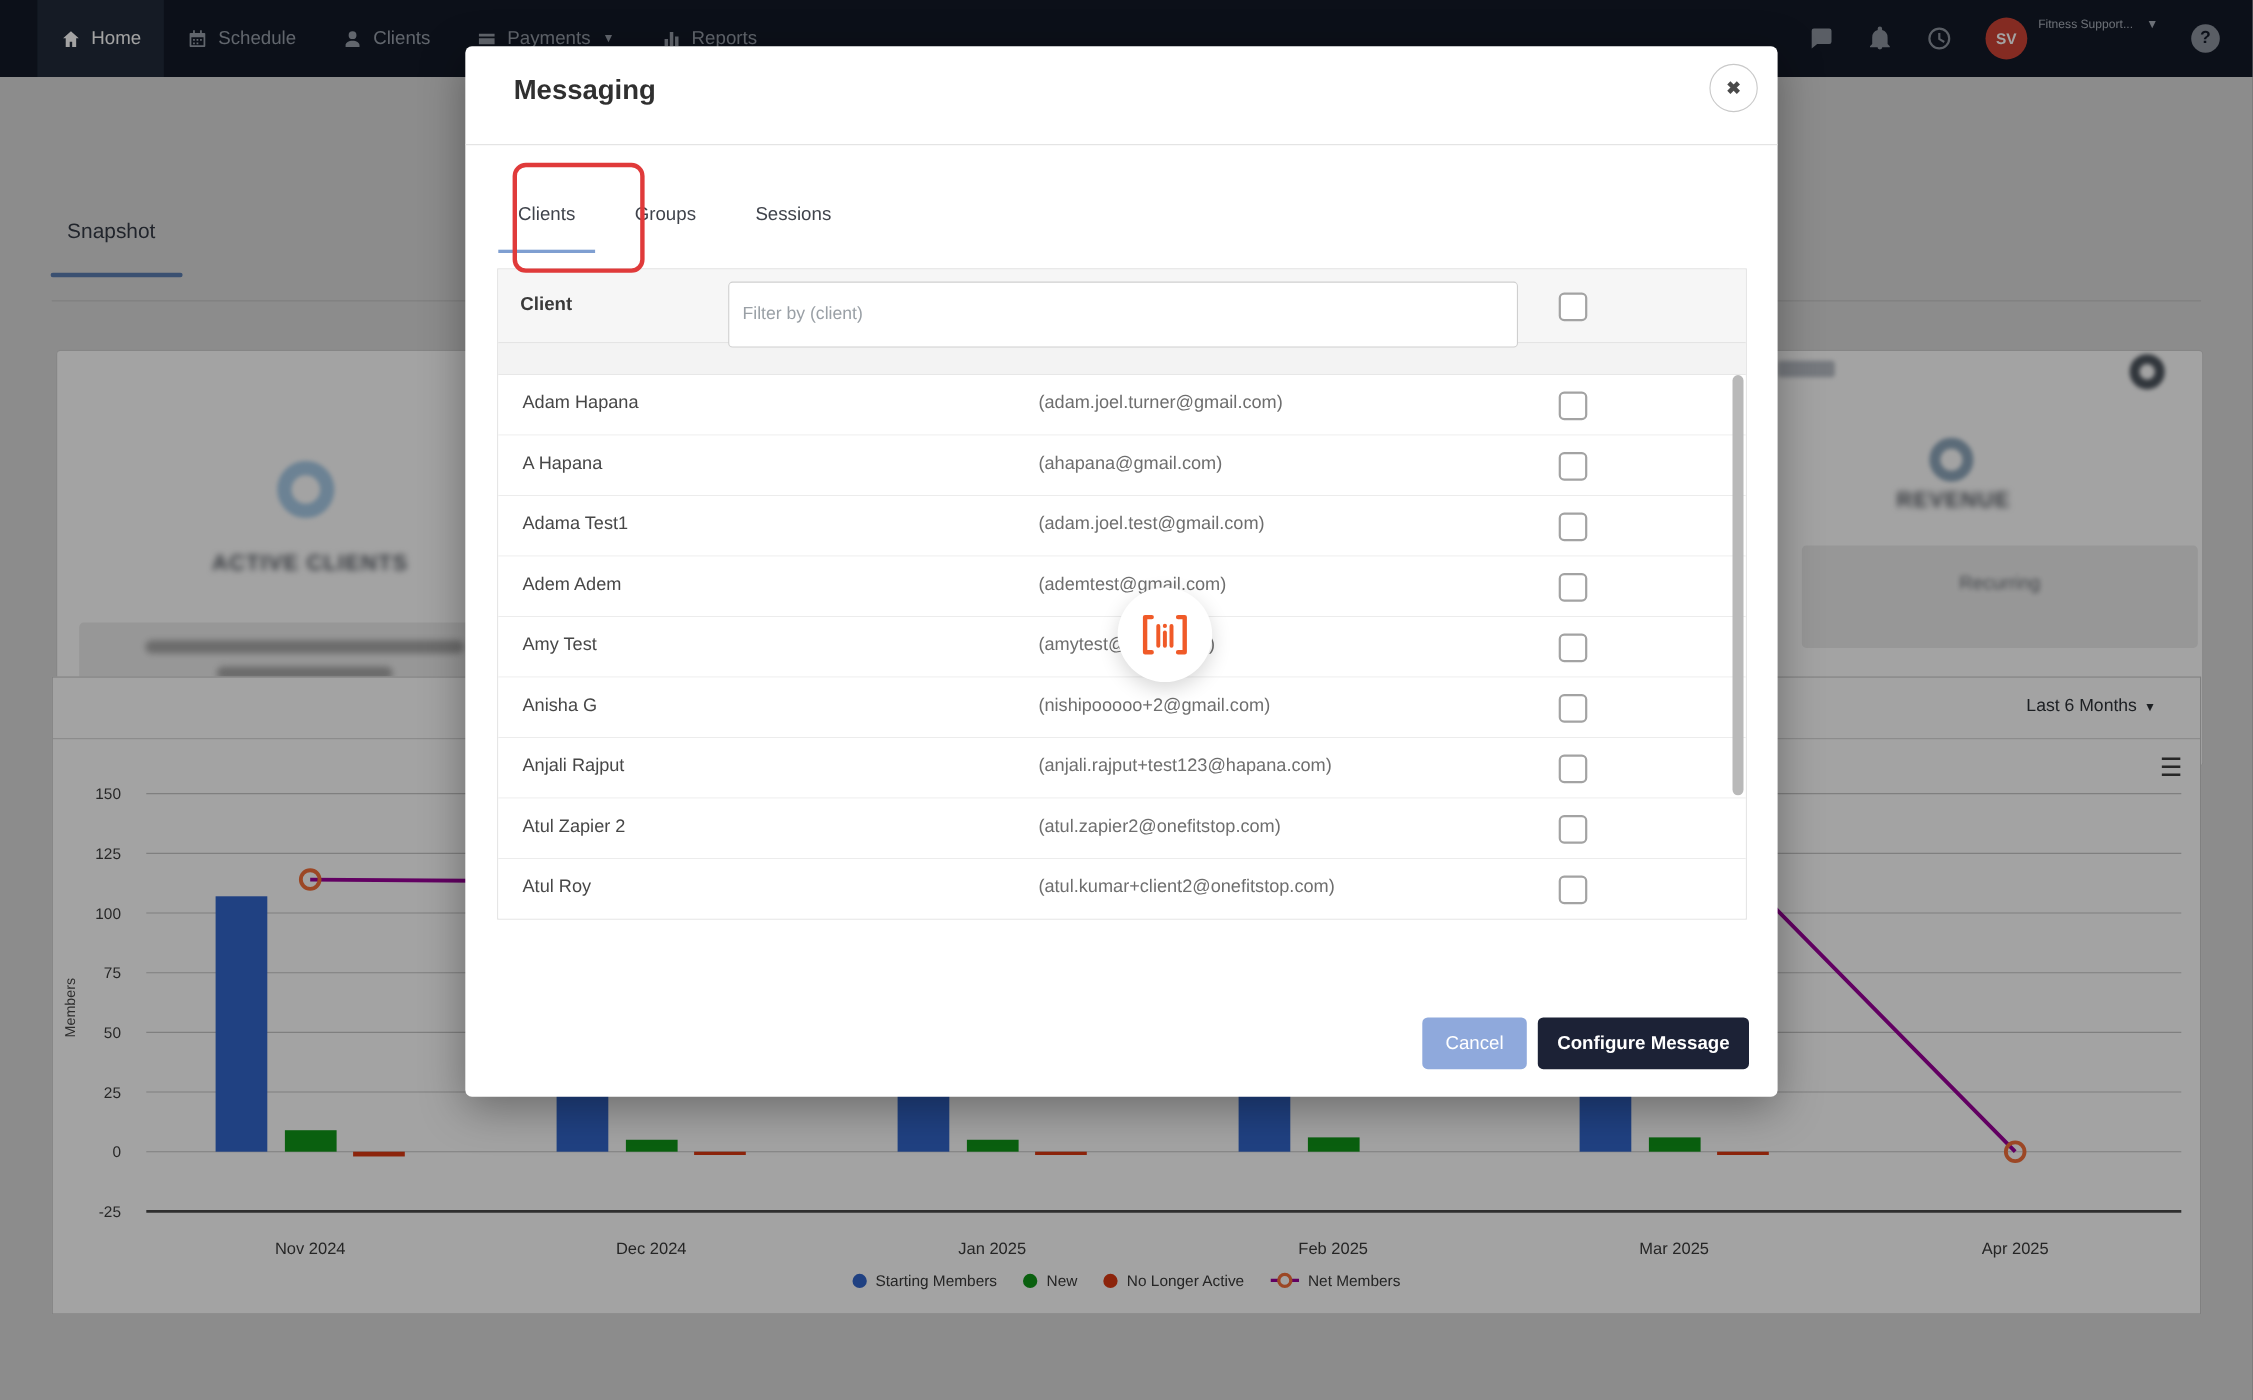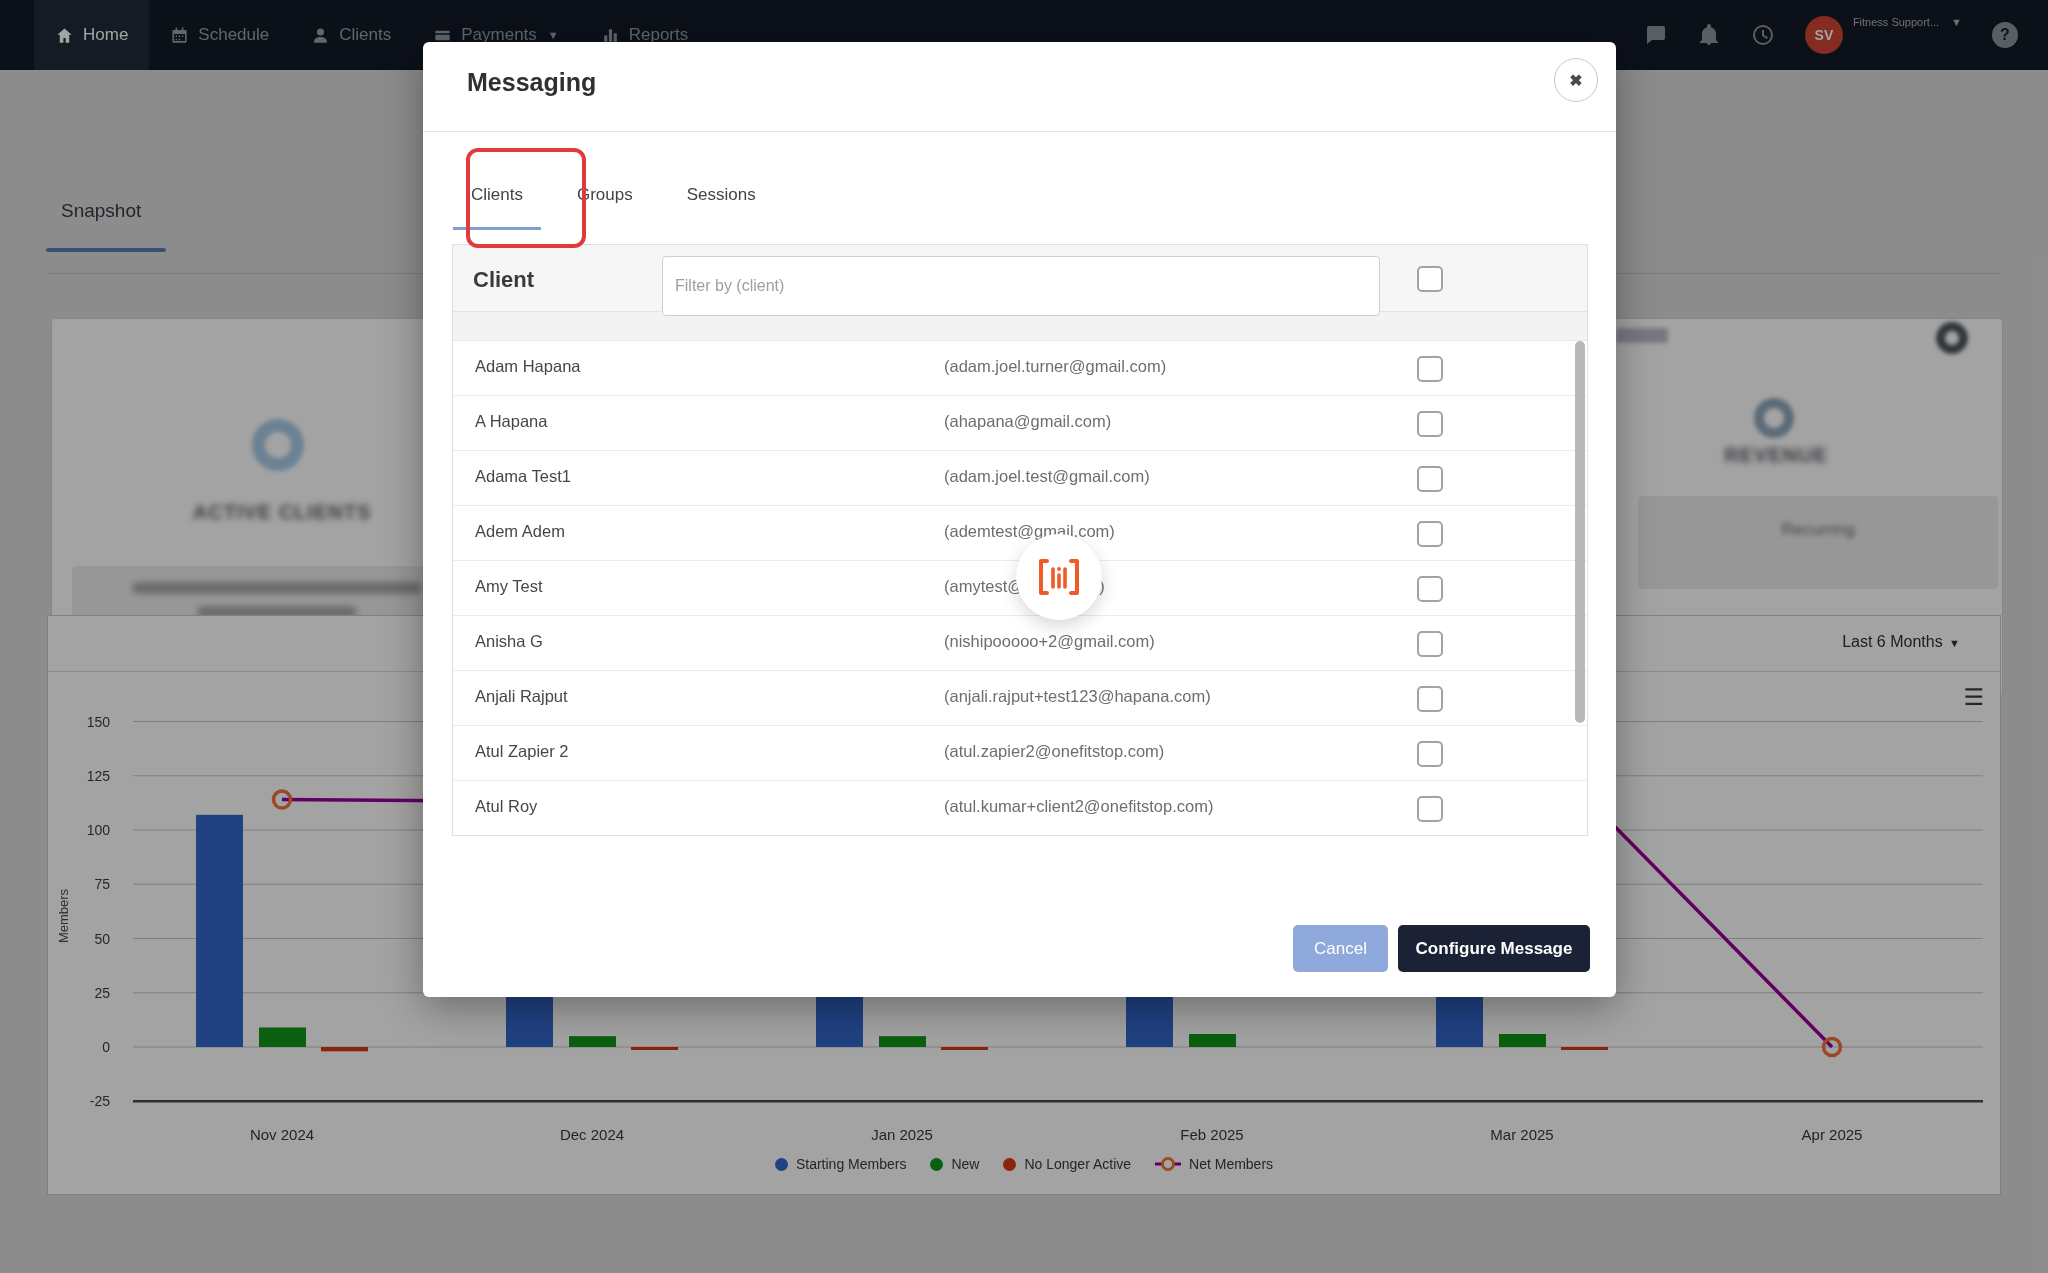--- a/index.html
+++ b/index.html
@@ -71,21 +71,21 @@
   .m-divider{position:absolute;left:0;right:0;top:89px;height:1px;background:#e2e2e2;}
   .m-tabs{position:absolute;left:44px;right:44px;top:104px;height:98px;border-bottom:1px solid #d9d9d9;
     display:flex;align-items:center;}
   .m-tab{font-size:17px;color:#3f434b;margin-right:46px;position:relative;height:100%;
     display:flex;align-items:center;cursor:pointer;padding:0 4px;}
   .m-tab.active::after{content:"";position:absolute;left:-14px;right:-14px;bottom:14px;height:3px;background:#7f9fd1;}
   .red-box{position:absolute;left:43px;top:106px;width:112px;height:92px;border:4px solid #e03a3a;
     border-radius:12px;z-index:3;pointer-events:none;}
   .table{position:absolute;left:29px;top:202px;width:1136px;border:1px solid #e0e0e0;box-sizing:border-box;background:#fff;}
   .filter-row{height:66px;background:#f6f6f6;border-bottom:1px solid #e3e3e3;position:relative;}
-  .filter-label{position:absolute;left:20px;top:22px;font-size:22px;font-weight:bold;color:#3a3a3a;}
+  .filter-label{position:absolute;left:20px;top:22px;font-size:17px;font-weight:bold;color:#3a3a3a;}
   .filter-input{position:absolute;left:209px;top:11px;width:718px;height:60px;box-sizing:border-box;
     border:1px solid #cfcfcf;border-radius:4px;padding:0 12px;font-size:16px;color:#444;
     font-family:"Liberation Sans",sans-serif;}
   .filter-input::placeholder{color:#9aa0a6;}
   .cbx{position:absolute;right:144px;width:22px;height:22px;border:2px solid #a3a3a3;border-radius:5px;
     background:#fff;display:inline-block;cursor:pointer;}
   .filter-row .cbx{top:21px;}
   .subhead{height:28px;background:#f3f3f3;border-bottom:1px solid #e7e7e7;}
   .crow{height:54px;position:relative;border-bottom:1px solid #ececec;background:#fff;}
   .crow:last-child{border-bottom:none;}

